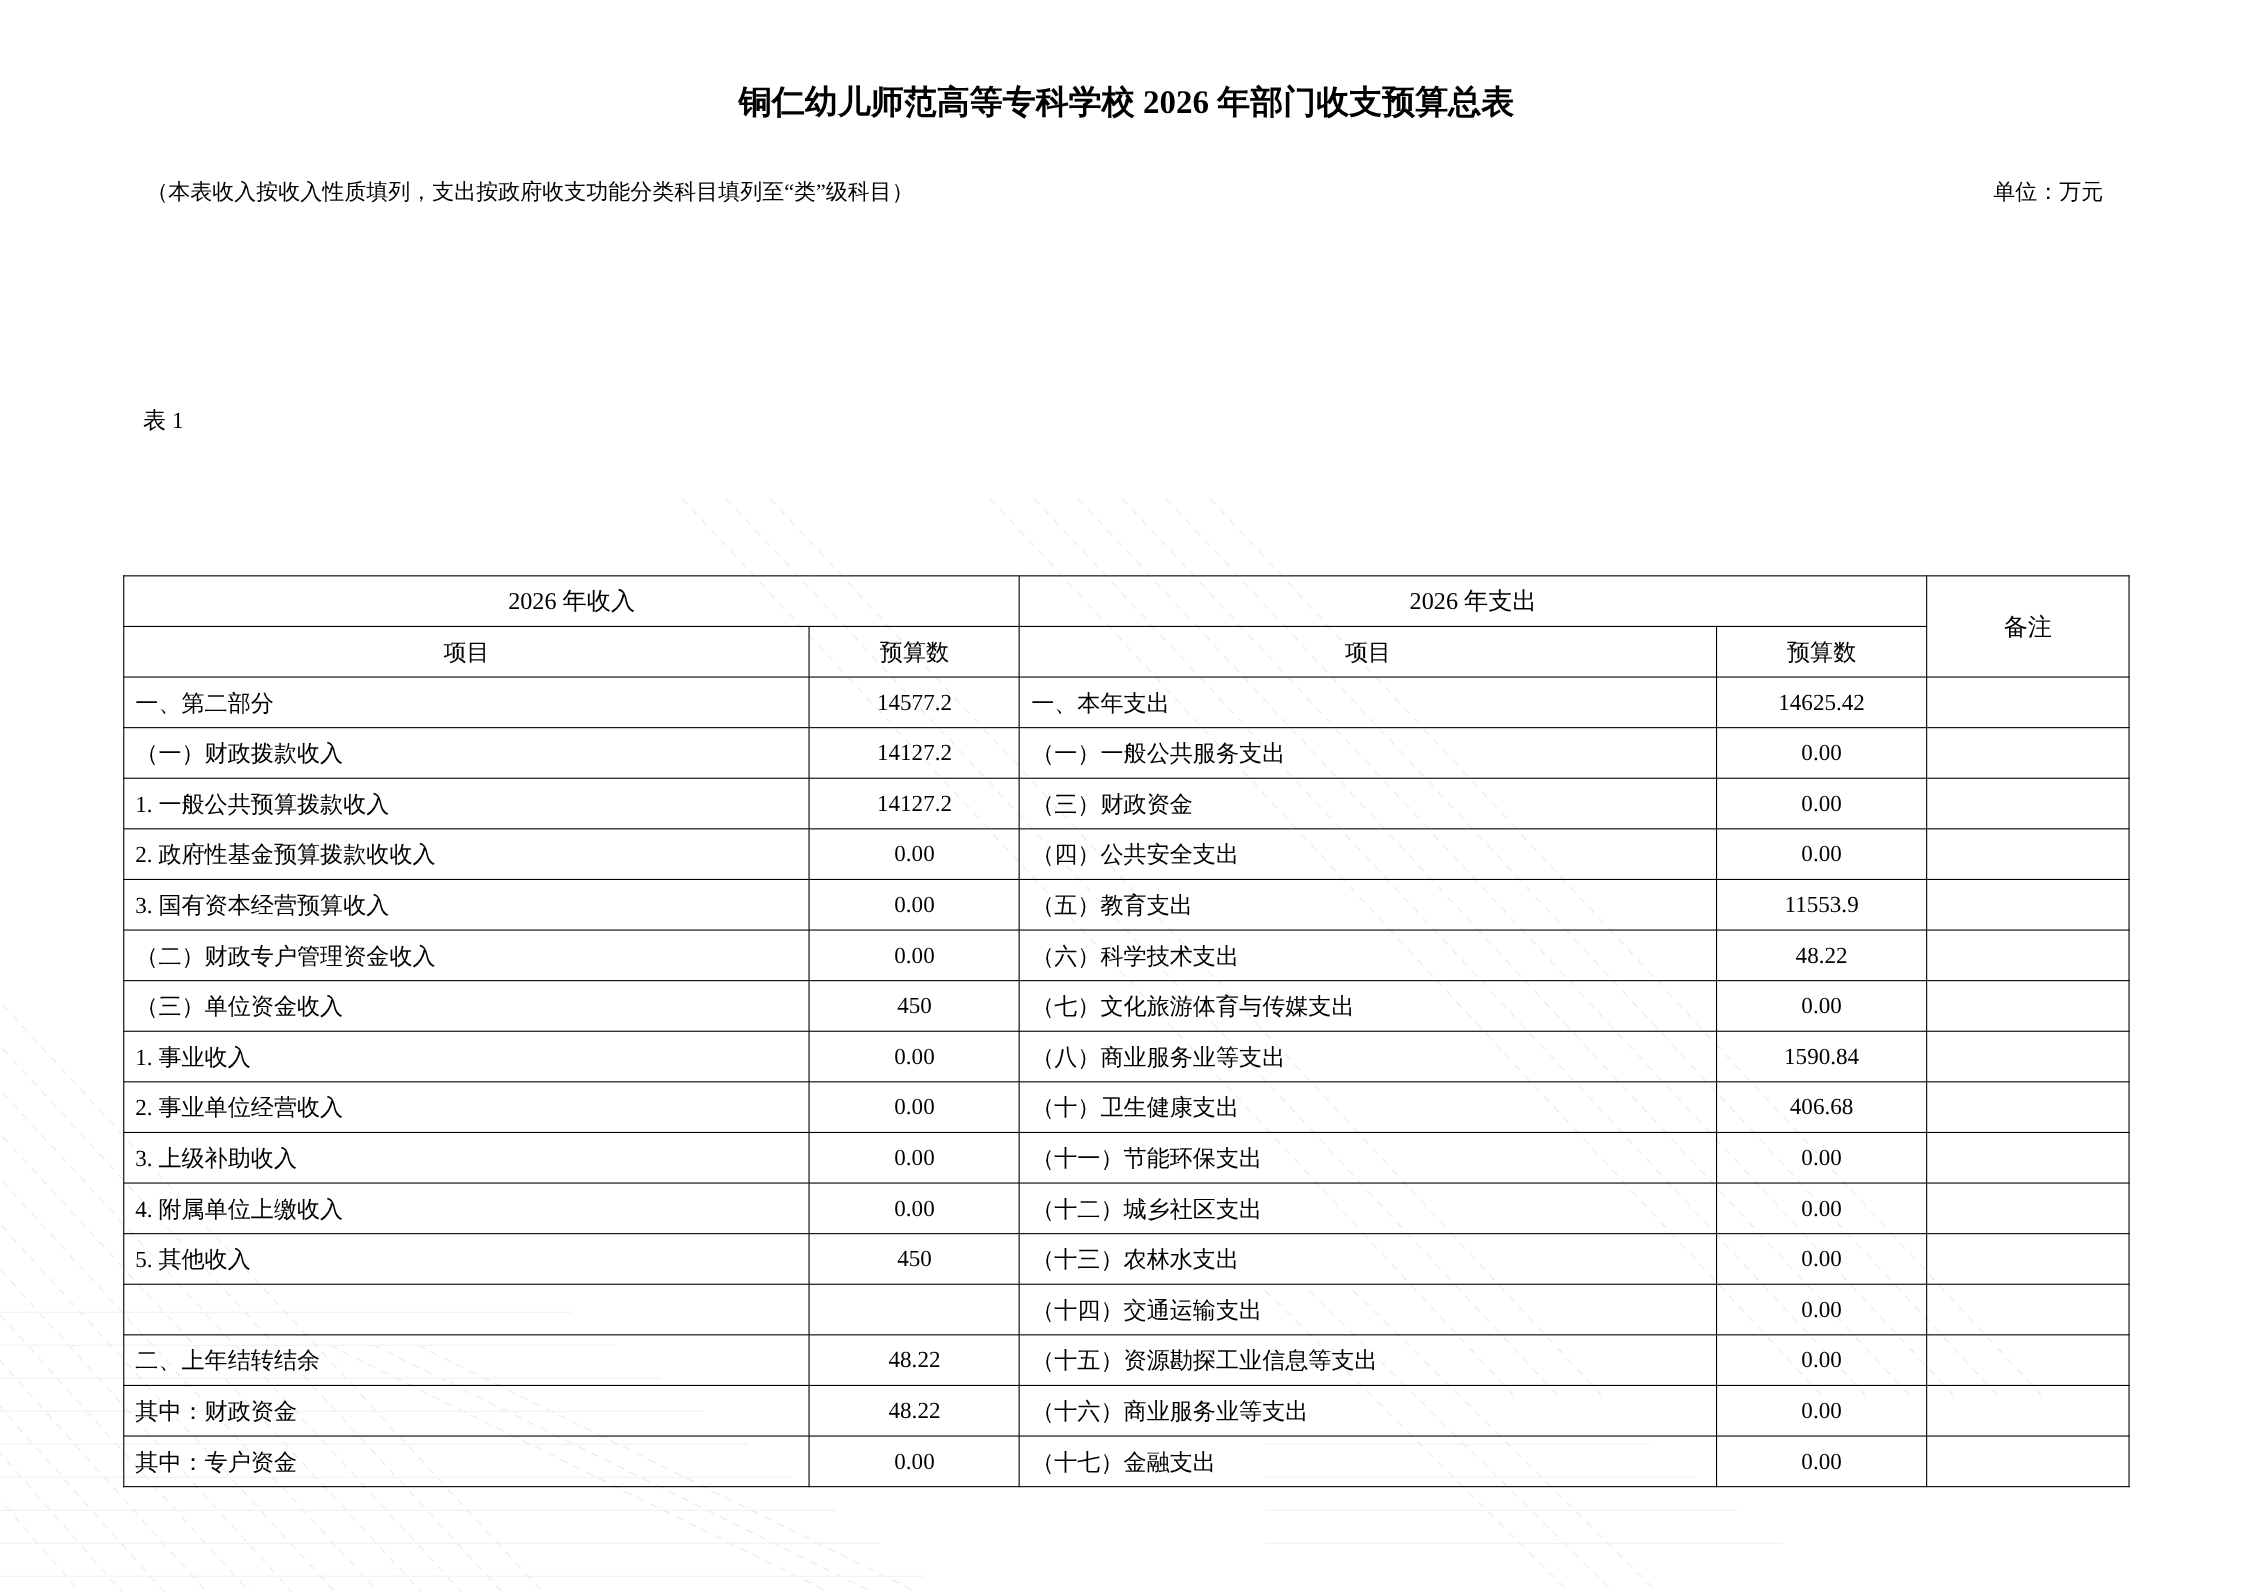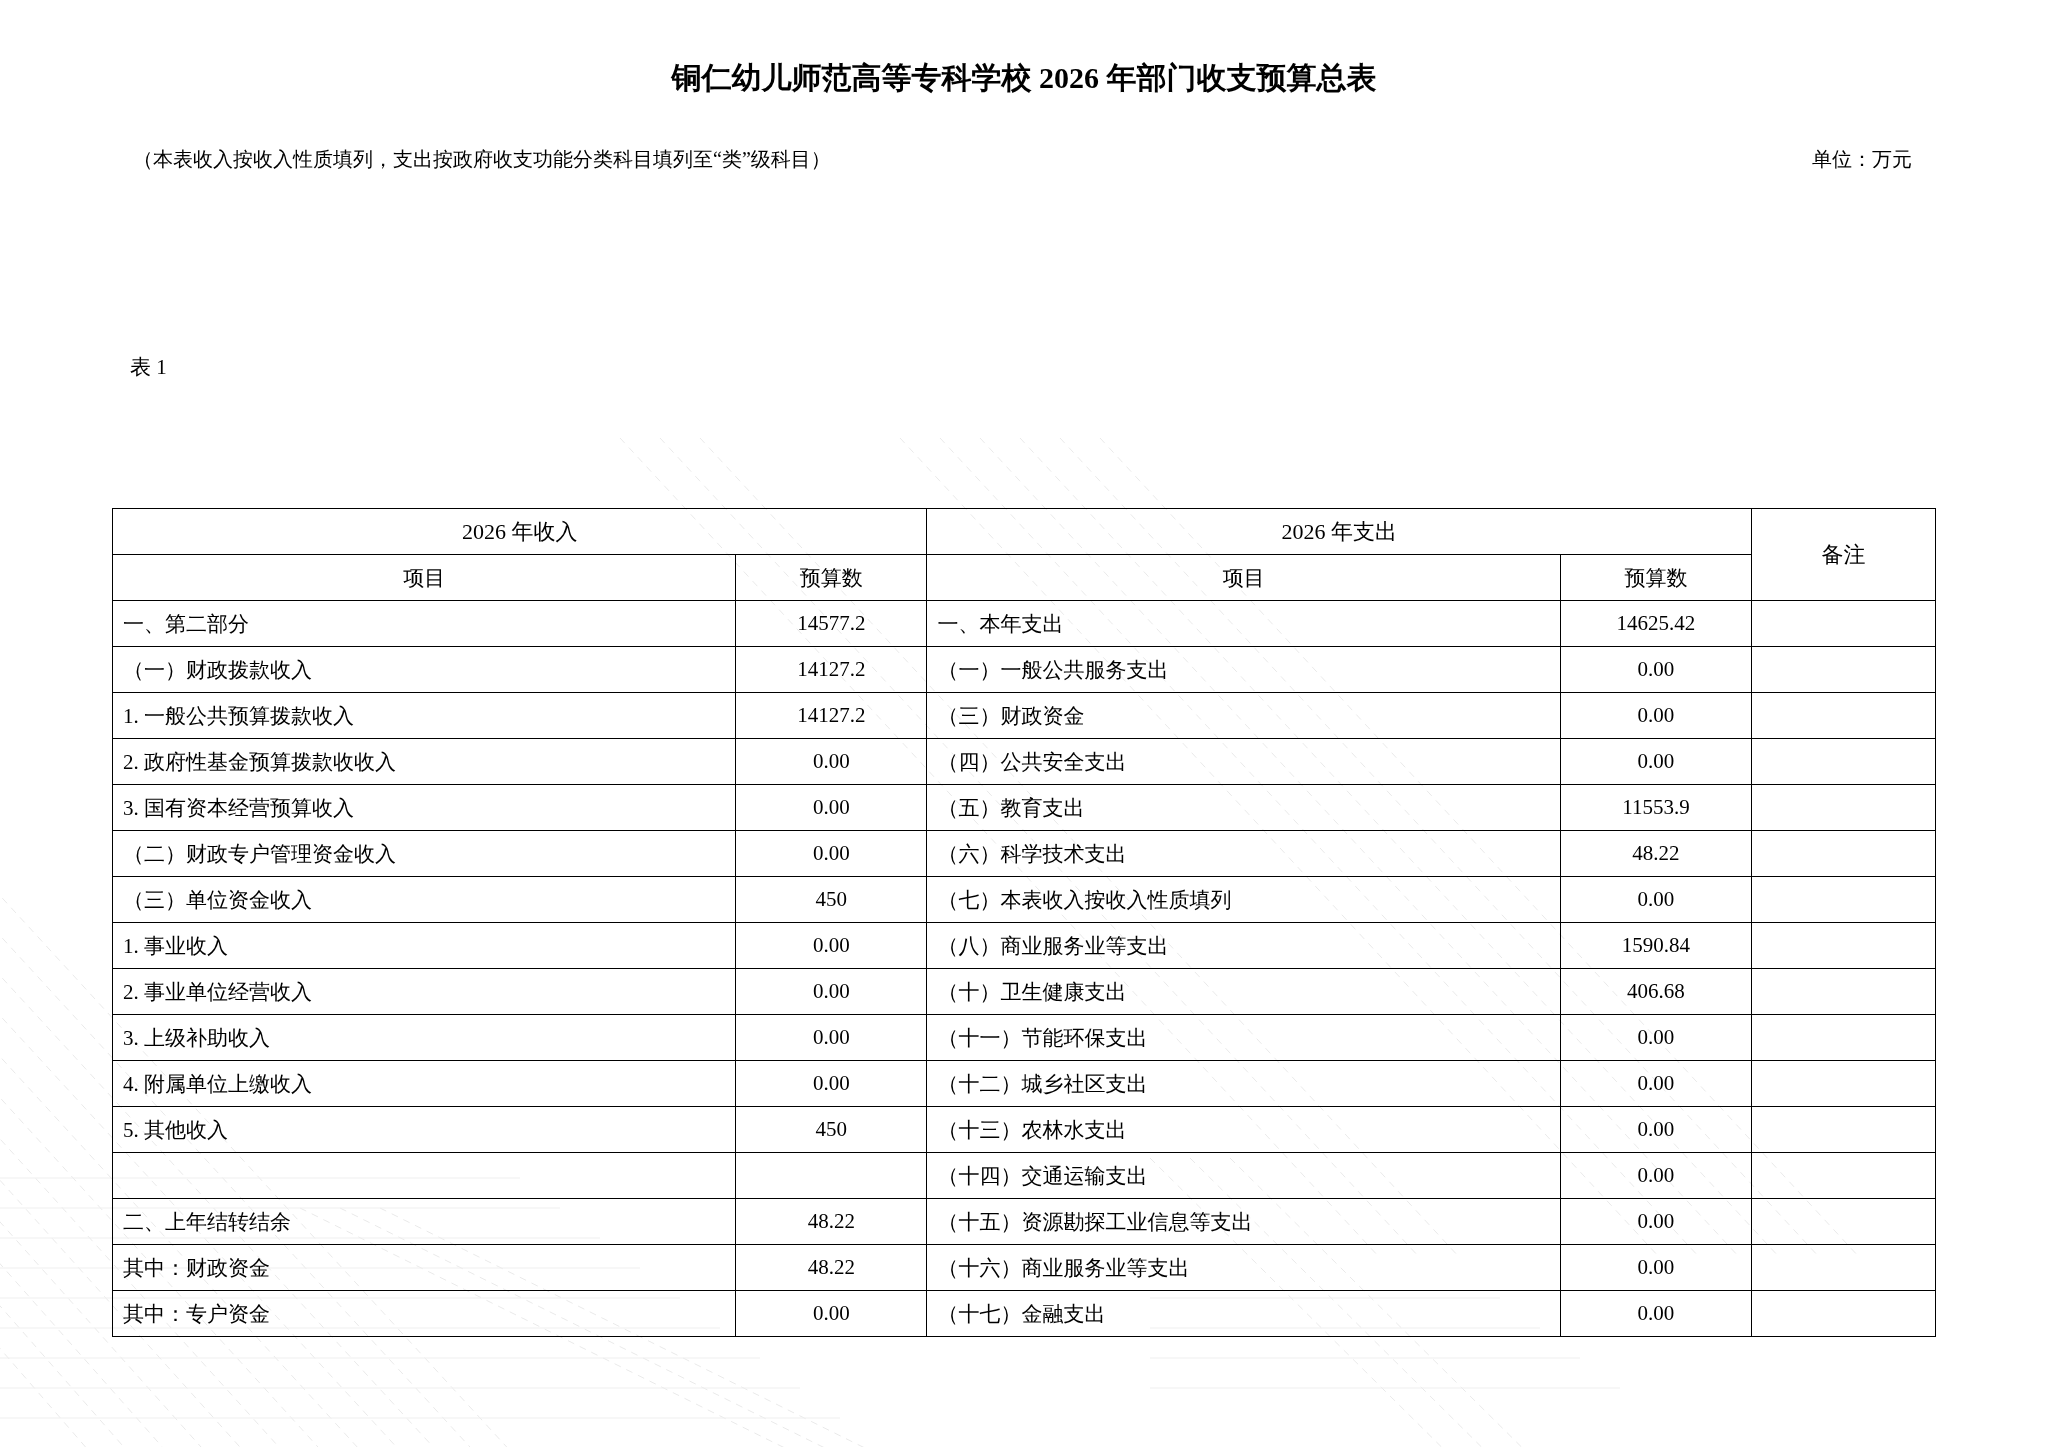--- a/index.html
+++ b/index.html
@@ -44,21 +44,21 @@
     position: absolute;
     left: 130px;
     top: 295px;
     font-size: 21px;
   }
 
   .sub-title {
     text-align: center;
     font-size: 30px;
     font-weight: bold;
-    margin-top: 58px;
+    margin-top: 73px;
     font-family: "Liberation Serif", "DejaVu Serif", serif;
   }
 
   .note-row {
     position: relative;
     margin-top: 47px;
     height: 26px;
   }
   .note-left {
     position: absolute;
@@ -226,21 +226,21 @@
         <tr>
           <td class="c-left">（二）财政专户管理资金收入</td>
           <td class="c-center">0.00</td>
           <td class="c-left">（六）科学技术支出</td>
           <td class="c-center">48.22</td>
           <td class="c-center"></td>
         </tr>
         <tr>
           <td class="c-left">（三）单位资金收入</td>
           <td class="c-center">450</td>
-          <td class="c-left">（七）本表收入按收入性质填列</td>
+          <td class="c-left">（七）文化旅游体育与传媒支出</td>
           <td class="c-center">0.00</td>
           <td class="c-center"></td>
         </tr>
         <tr>
           <td class="c-left">1. 事业收入</td>
           <td class="c-center">0.00</td>
           <td class="c-left">（八）商业服务业等支出</td>
           <td class="c-center">1590.84</td>
           <td class="c-center"></td>
         </tr>

